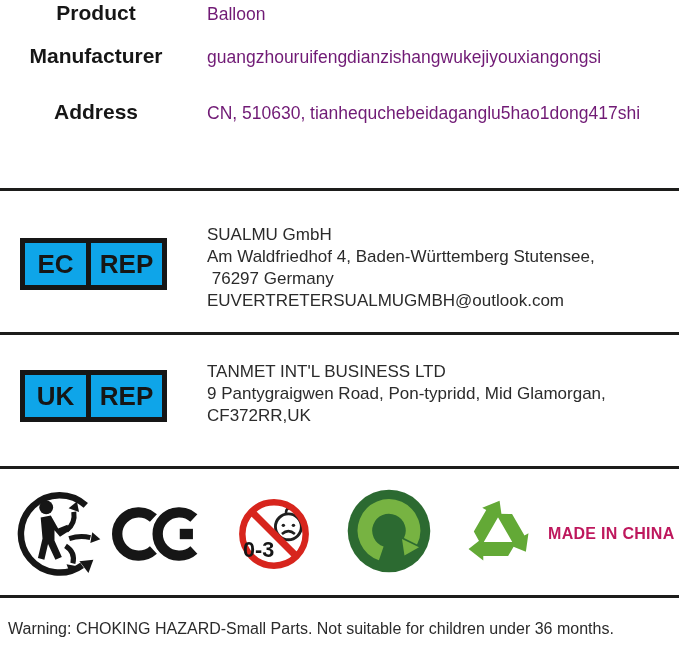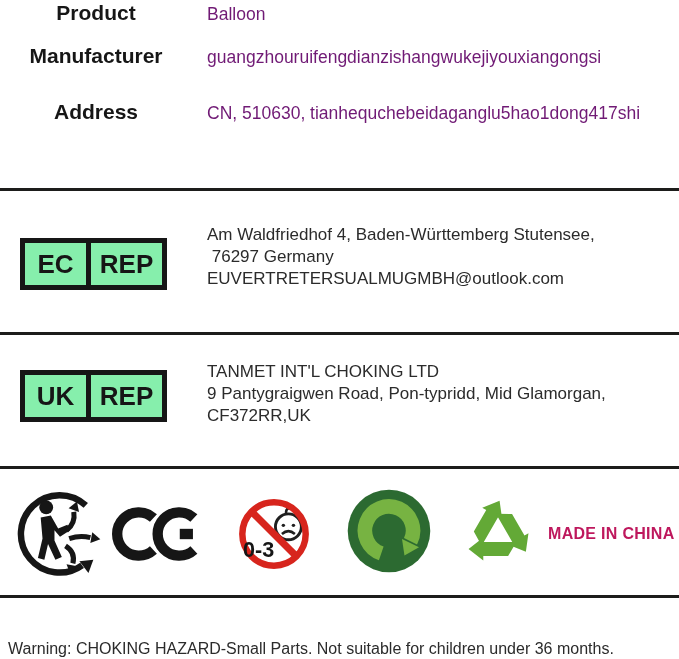--- a/index.html
+++ b/index.html
@@ -4,29 +4,29 @@
 <style>
   html,body { margin:0; padding:0; background:#ffffff; }
   .canvas {
     position:relative; width:679px; height:659px; background:#ffffff;
     font-family:"Liberation Sans", sans-serif; color:#1d1d1b; overflow:hidden;
   }
   .rule { position:absolute; left:0; width:679px; height:3px; background:#1d1d1b; }
   .info-row { position:absolute; left:0; width:679px; display:flex; align-items:baseline; }
   .info-label { width:192px; text-align:center; font-weight:bold; font-size:21px; color:#161616; }
   .info-value { margin-left:15px; font-size:17.5px; color:#701a75; }
-  .rep-box { position:absolute; left:20px; width:137px; height:42px; border:5px solid #161616; display:flex; background:#86efac; }
+  .rep-box { position:absolute; left:20px; width:137px; height:42px; border:5px solid #161616; display:flex; background:#0ea5e9; }
   .rep-cell { display:flex; align-items:center; justify-content:center; font-weight:bold; font-size:26px; color:#161616; }
   .rep-cell.left  { width:61px; border-right:5px solid #161616; }
   .rep-cell.right { flex:1; }
   .rep-text { position:absolute; left:207px; font-size:17px; line-height:22px; color:#2b2b2b; }
   .rep-text div { white-space:pre; }
   .icon { position:absolute; }
   .made-in { position:absolute; left:548px; top:525px; font-weight:bold; font-size:16px; letter-spacing:0.3px; color:#be185d; white-space:nowrap; }
-  .warning { position:absolute; left:8px; font-size:16px; color:#2b2b2b; white-space:pre;margin-top:20px; }
+  .warning { position:absolute; left:8px; font-size:16px; color:#2b2b2b; white-space:pre; }
 </style>
 </head>
 <body>
 
 <div class="canvas">
 
   <div class="info-row" style="top:1px">
     <div class="info-label">Product</div>
     <div class="info-value">Balloon</div>
   </div>
@@ -39,33 +39,34 @@
     <div class="info-value">CN, 510630, tianhequchebeidaganglu5hao1dong417shi</div>
   </div>
 
   <div class="rule" style="top:188px"></div>
 
   <div class="rep-box" style="top:238px">
     <div class="rep-cell left">EC</div>
     <div class="rep-cell right">REP</div>
   </div>
   <div class="rep-text" style="top:224px">
+    <div>SUALMU GmbH</div>
     <div>Am Waldfriedhof 4, Baden-Württemberg Stutensee,</div>
     <div> 76297 Germany</div>
     <div>EUVERTRETERSUALMUGMBH@outlook.com</div>
   </div>
 
   <div class="rule" style="top:332px"></div>
 
   <div class="rep-box" style="top:370px">
     <div class="rep-cell left">UK</div>
     <div class="rep-cell right">REP</div>
   </div>
   <div class="rep-text" style="top:361px">
-    <div>TANMET INT'L CHOKING LTD</div>
+    <div>TANMET INT'L BUSINESS LTD</div>
     <div>9 Pantygraigwen Road, Pon-typridd, Mid Glamorgan,</div>
     <div>CF372RR,UK</div>
   </div>
 
   <div class="rule" style="top:466px"></div>
 
   <svg class="icon" style="left:14px; top:488px" width="92" height="92" viewBox="0 0 100 100">
     <path d="M 78 19 A 42 42 0 1 0 74 84" fill="none" stroke="#161616" stroke-width="7"></path>
     <polygon points="0,-8 13,0 0,8" transform="translate(76,86) rotate(-38)" fill="#161616"></polygon>
     <circle cx="35" cy="21" r="7.5" fill="#161616"></circle>

